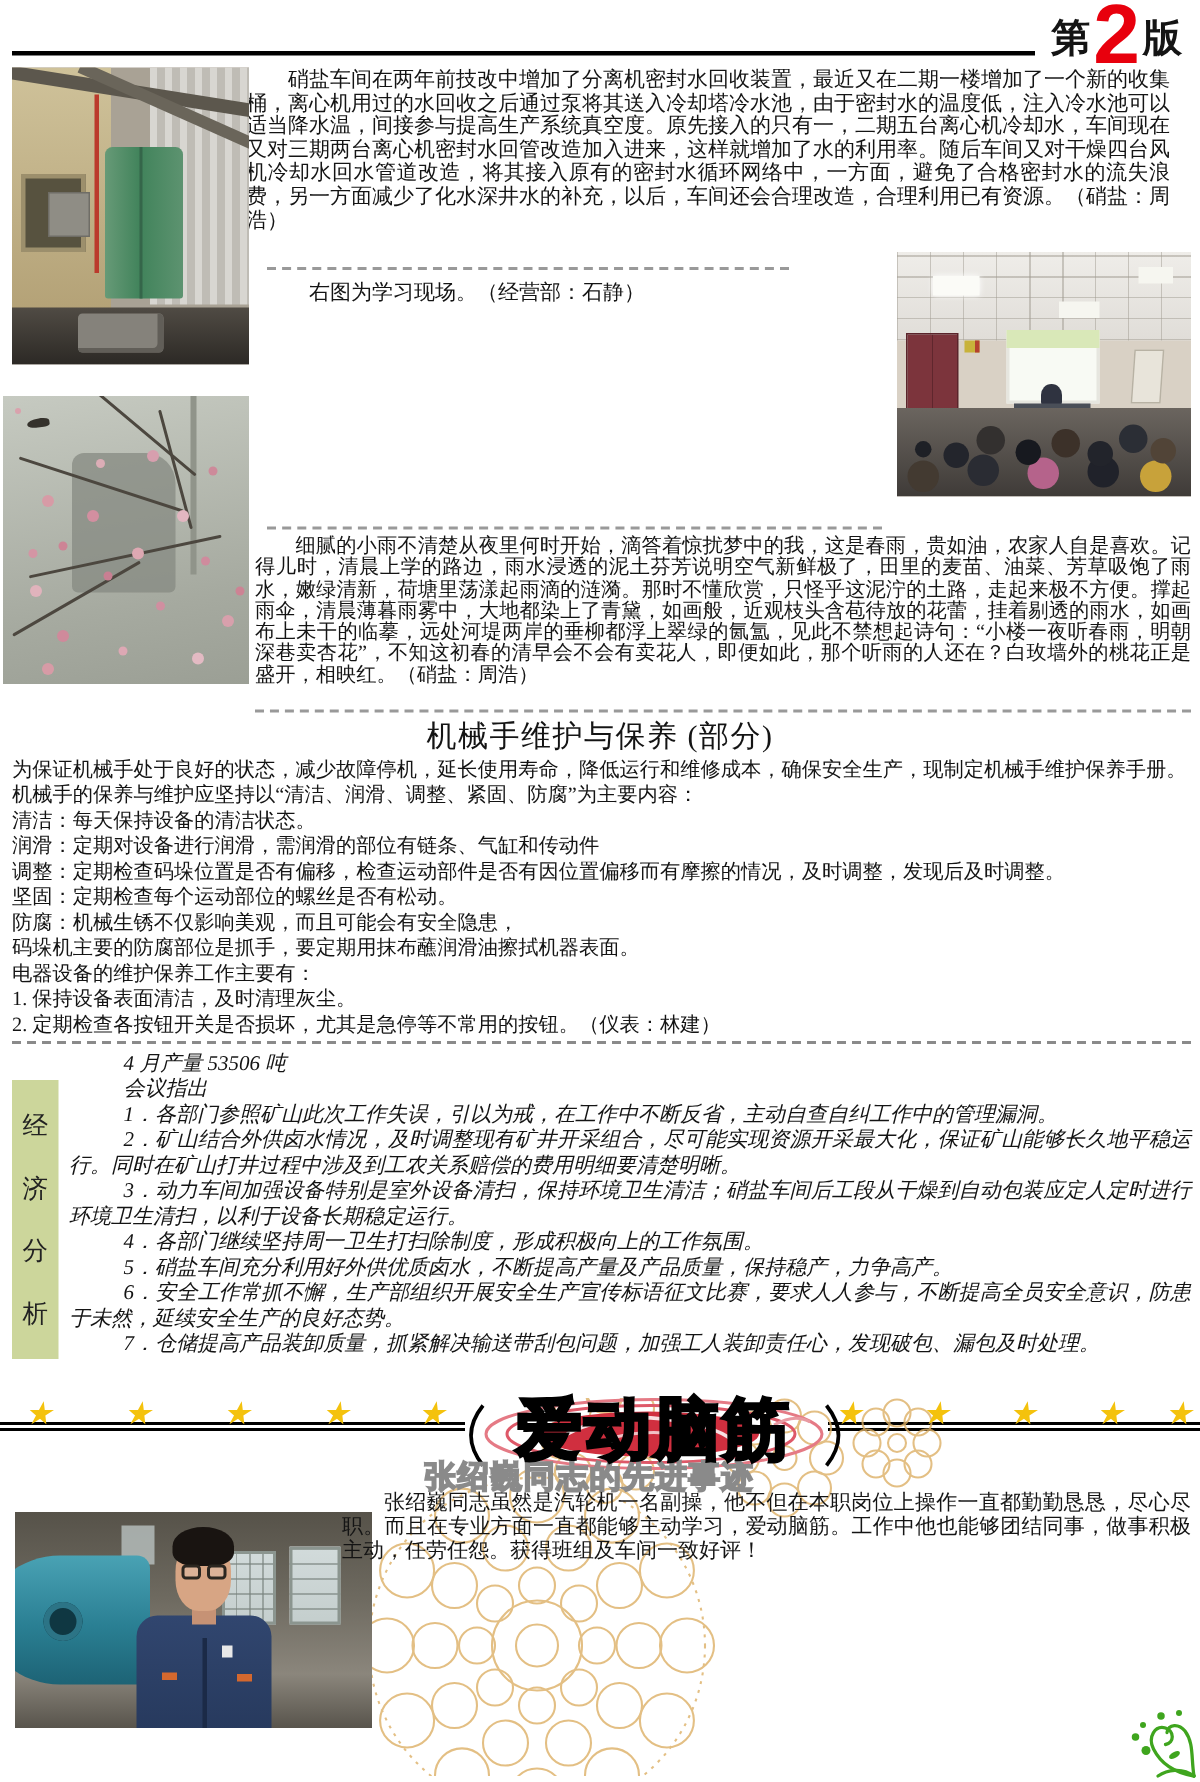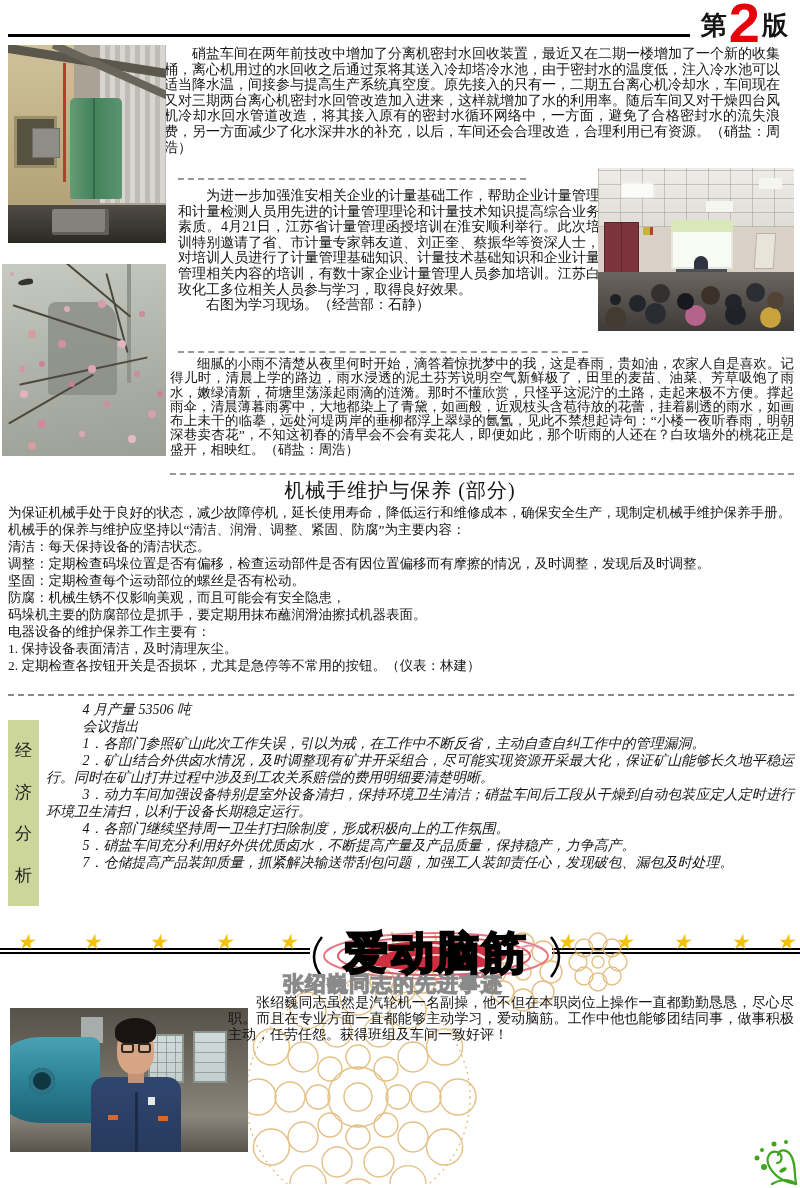--- a/index.html
+++ b/index.html
@@ -168,21 +168,20 @@
   <div class="tank"></div>
   <div class="seam"></div>
   <div class="floor"></div>
   <div class="pump"></div>
 </div>
 
 <p class="abs jt ind" id="article1">硝盐车间在两年前技改中增加了分离机密封水回收装置，最近又在二期一楼增加了一个新的收集桶，离心机用过的水回收之后通过泵将其送入冷却塔冷水池，由于密封水的温度低，注入冷水池可以适当降水温，间接参与提高生产系统真空度。原先接入的只有一，二期五台离心机冷却水，车间现在又对三期两台离心机密封水回管改造加入进来，这样就增加了水的利用率。随后车间又对干燥四台风机冷却水回水管道改造，将其接入原有的密封水循环网络中，一方面，避免了合格密封水的流失浪费，另一方面减少了化水深井水的补充，以后，车间还会合理改造，合理利用已有资源。（硝盐：周浩）</p>
 <div class="abs" id="div1"></div>
 
 <div class="abs" id="article2">
-  <p class="jt ind">为进一步加强淮安相关企业的计量基础工作，帮助企业计量管理和计量检测人员用先进的计量管理理论和计量技术知识提高综合业务素质。4月21日，江苏省计量管理函授培训在淮安顺利举行。此次培训特别邀请了省、市计量专家韩友道、刘正奎、蔡振华等资深人士，对培训人员进行了计量管理基础知识、计量技术基础知识和企业计量管理相关内容的培训，有数十家企业计量管理人员参加培训。江苏白玫化工多位相关人员参与学习，取得良好效果。</p>
   <p class="ind">右图为学习现场。（经营部：石静）</p>
 </div>
 
 <div class="abs ph" id="photo3">
   <div class="ceil"></div>
   <div class="lamp1"></div>
   <div class="lamp2"></div>
   <div class="lamp3"></div>
   <div class="door"></div>
   <div class="sign"></div>
@@ -210,20 +209,21 @@
 </div>
 
 <p class="abs jt ind" id="article3">细腻的小雨不清楚从夜里何时开始，滴答着惊扰梦中的我，这是春雨，贵如油，农家人自是喜欢。记得儿时，清晨上学的路边，雨水浸透的泥土芬芳说明空气新鲜极了，田里的麦苗、油菜、芳草吸饱了雨水，嫩绿清新，荷塘里荡漾起雨滴的涟漪。那时不懂欣赏，只怪乎这泥泞的土路，走起来极不方便。撑起雨伞，清晨薄暮雨雾中，大地都染上了青黛，如画般，近观枝头含苞待放的花蕾，挂着剔透的雨水，如画布上未干的临摹，远处河堤两岸的垂柳都浮上翠绿的氤氲，见此不禁想起诗句：“小楼一夜听春雨，明朝深巷卖杏花”，不知这初春的清早会不会有卖花人，即便如此，那个听雨的人还在？白玫墙外的桃花正是盛开，相映红。（硝盐：周浩）</p>
 <div class="abs" id="div3"></div>
 
 <div class="abs" id="m-title">机械手维护与保养 (部分)</div>
 <div class="abs" id="m-body">
   <div class="jt">为保证机械手处于良好的状态，减少故障停机，延长使用寿命，降低运行和维修成本，确保安全生产，现制定机械手维护保养手册。</div>
   <div>机械手的保养与维护应坚持以“清洁、润滑、调整、紧固、防腐”为主要内容：</div>
   <div>清洁：每天保持设备的清洁状态。</div>
+  <div>润滑：定期对设备进行润滑，需润滑的部位有链条、气缸和传动件</div>
   <div>调整：定期检查码垛位置是否有偏移，检查运动部件是否有因位置偏移而有摩擦的情况，及时调整，发现后及时调整。</div>
   <div>坚固：定期检查每个运动部位的螺丝是否有松动。</div>
   <div>防腐：机械生锈不仅影响美观，而且可能会有安全隐患，</div>
   <div>码垛机主要的防腐部位是抓手，要定期用抹布蘸润滑油擦拭机器表面。</div>
   <div>电器设备的维护保养工作主要有：</div>
   <div>1. 保持设备表面清洁，及时清理灰尘。</div>
   <div>2. 定期检查各按钮开关是否损坏，尤其是急停等不常用的按钮。（仪表：林建）</div>
 </div>
 <div class="abs" id="div4"></div>
 
@@ -234,20 +234,21 @@
   <span>析</span>
 </div>
 <div class="abs" id="econ-body">
   <p>4 月产量 53506 吨</p>
   <p>会议指出</p>
   <p class="jt">1．各部门参照矿山此次工作失误，引以为戒，在工作中不断反省，主动自查自纠工作中的管理漏洞。</p>
   <p class="jt">2．矿山结合外供卤水情况，及时调整现有矿井开采组合，尽可能实现资源开采最大化，保证矿山能够长久地平稳运行。同时在矿山打井过程中涉及到工农关系赔偿的费用明细要清楚明晰。</p>
   <p class="jt">3．动力车间加强设备特别是室外设备清扫，保持环境卫生清洁；硝盐车间后工段从干燥到自动包装应定人定时进行环境卫生清扫，以利于设备长期稳定运行。</p>
   <p class="jt">4．各部门继续坚持周一卫生打扫除制度，形成积极向上的工作氛围。</p>
   <p class="jt">5．硝盐车间充分利用好外供优质卤水，不断提高产量及产品质量，保持稳产，力争高产。</p>
+  <p class="jt">6．安全工作常抓不懈，生产部组织开展安全生产宣传标语征文比赛，要求人人参与，不断提高全员安全意识，防患于未然，延续安全生产的良好态势。</p>
   <p class="jt">7．仓储提高产品装卸质量，抓紧解决输送带刮包问题，加强工人装卸责任心，发现破包、漏包及时处理。</p>
 </div>
 
 <svg class="abs" id="lace" width="400" height="252" viewBox="0 0 400 252">
   <g fill="none" stroke="#ddb066" stroke-width="1.4" opacity="0.8">
     <circle cx="120" cy="165" r="112" stroke-dasharray="2 4"></circle>
     <circle cx="220" cy="165" r="18"></circle>
       <circle cx="206.6" cy="215" r="18"></circle>
       <circle cx="170" cy="251.6" r="18"></circle>
     <circle cx="120" cy="265" r="18"></circle>

